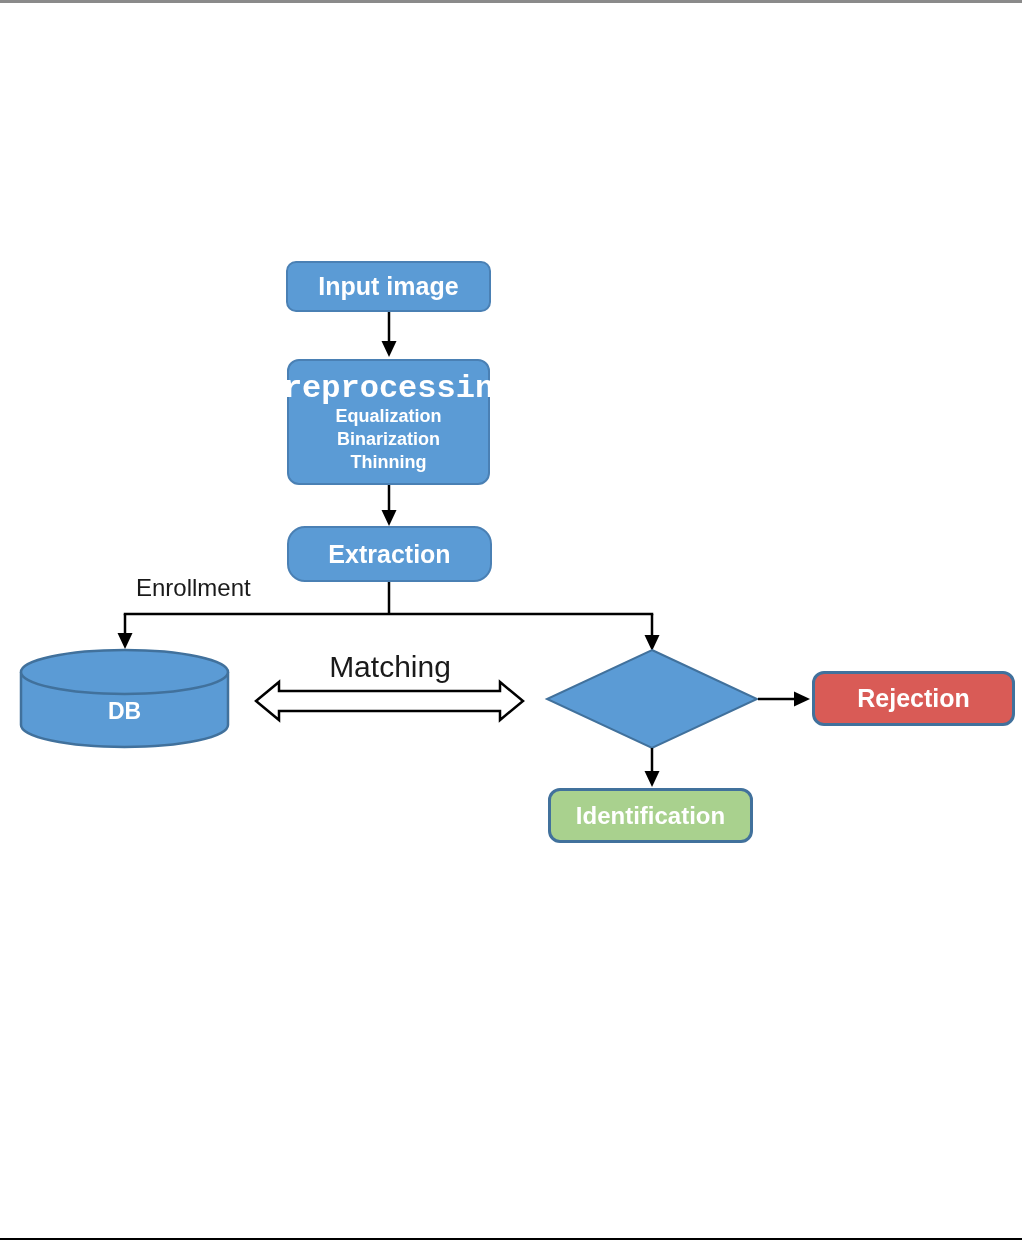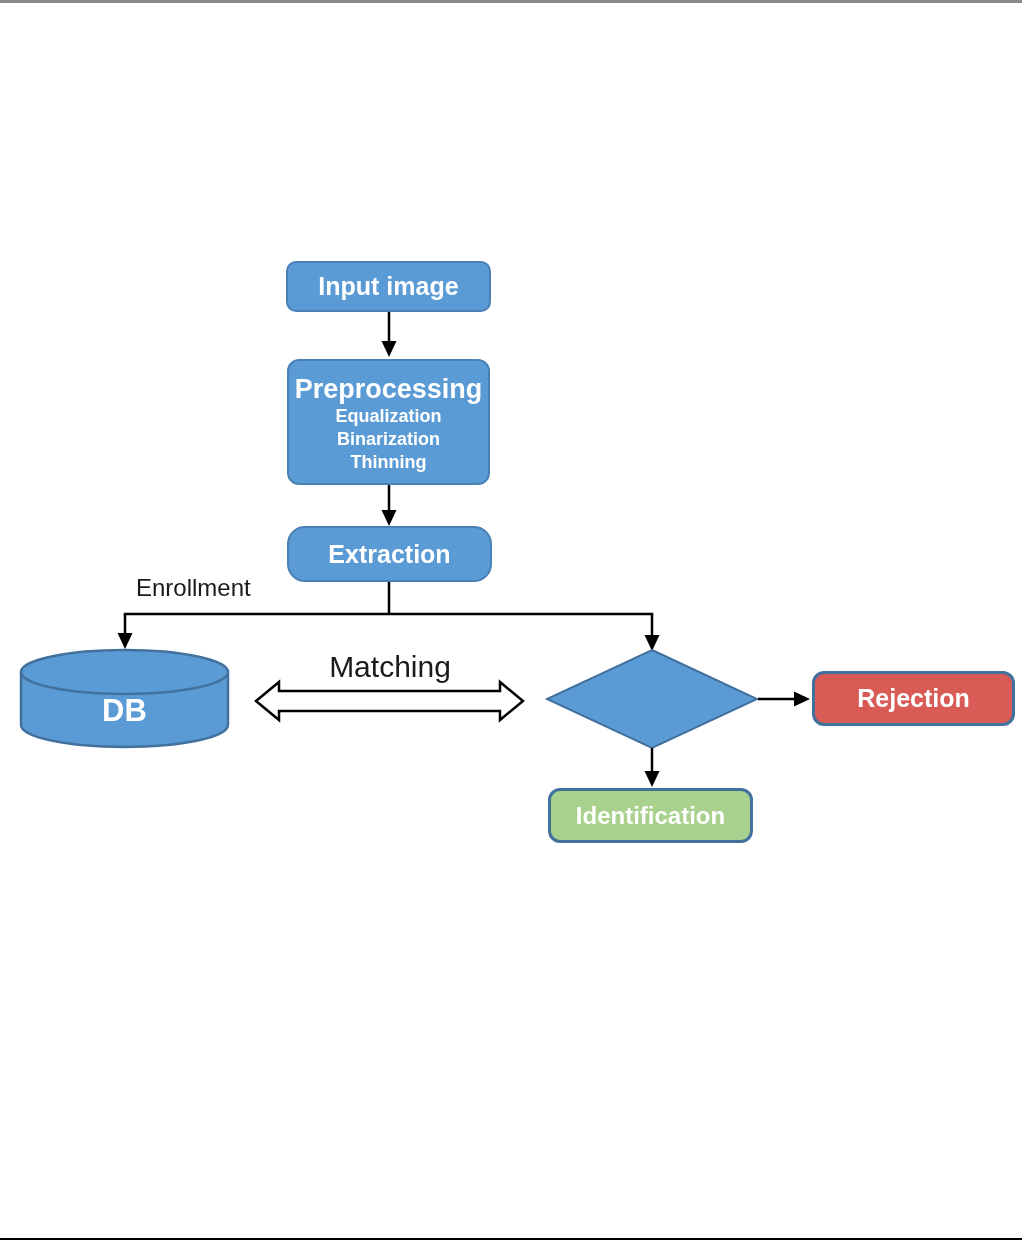--- a/index.html
+++ b/index.html
@@ -19,37 +19,37 @@
   .node {
     position: absolute;
     display: flex; flex-direction: column;
     align-items: center; justify-content: center;
     box-sizing: border-box;
     color: #ffffff; font-weight: 700; text-align: center;
   }
   .blue-box  { background: #5b9bd5; border: 2px solid #4a80b4; justify-content: center; }
   #input-image-node   { left: 286px; top: 261px; width: 205px; height: 51px; border-radius: 10px; font-size: 25px; }
   #preprocessing-node { left: 287px; top: 359px; width: 203px; height: 126px; border-radius: 12px; }
-  #preprocessing-node .title { font-size: 27px; line-height: 32px; margin-top: 2px; }
+  #preprocessing-node .title { font-size: 32px; line-height: 32px; margin-top: 2px; font-family: Liberation Mono, monospace; }
   #preprocessing-node .sub   { font-size: 18px; line-height: 23px; }
   #extraction-node    { left: 287px; top: 526px; width: 205px; height: 56px; border-radius: 18px; font-size: 25px; }
   #rejection-node {
     left: 812px; top: 671px; width: 203px; height: 55px; border-radius: 12px;
     background: #d95b56; border: 3px solid #41719c; font-size: 25px;
   }
   #identification-node {
     left: 548px; top: 788px; width: 205px; height: 55px; border-radius: 12px;
     background: #a9d18e; border: 3px solid #41719c; font-size: 24px;
   }
   .shape-label {
     position: absolute; display: flex; align-items: center; justify-content: center;
     color: #ffffff; font-weight: 700; text-align: center; pointer-events: none;
   }
   #decision-label { left: 552px; top: 650px; width: 201px; height: 98px; font-size: 25px; }
-  #db-label       { left: 21px;  top: 682px; width: 207px; height: 58px; font-size: 31px; }
+  #db-label       { left: 21px;  top: 682px; width: 207px; height: 58px; font-size: 23px; }
 
   .edge-label { position: absolute; color: #1a1a1a; font-weight: 400; }
   #enrollment-label { left: 136px; top: 574px; font-size: 24px; }
   #matching-label   { left: 300px; top: 650px; width: 180px; text-align: center; font-size: 30px; }
 </style>
 </head>
 <body>
 
 <div id="page">
 

